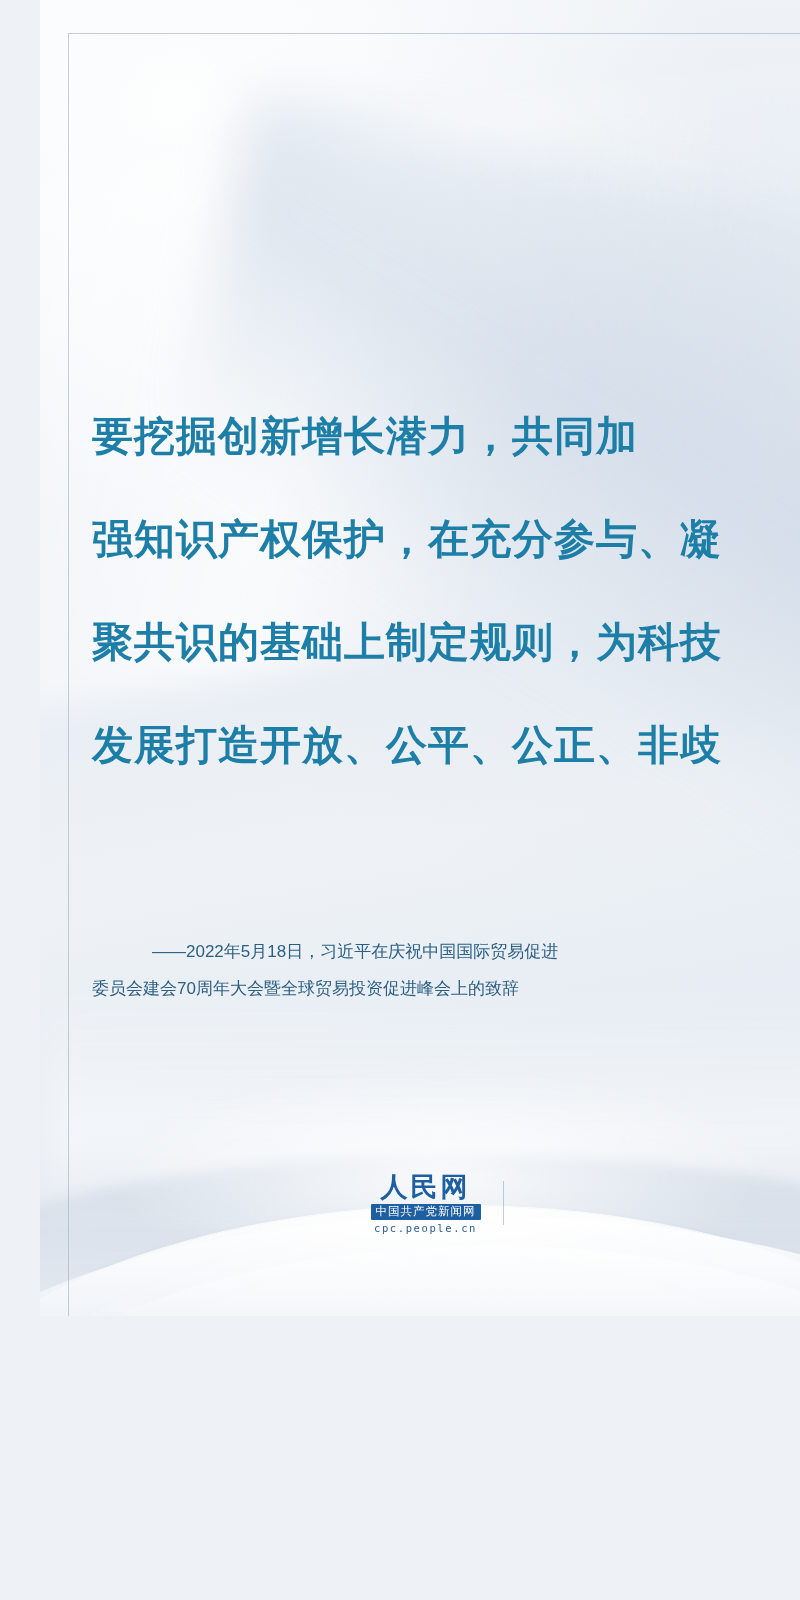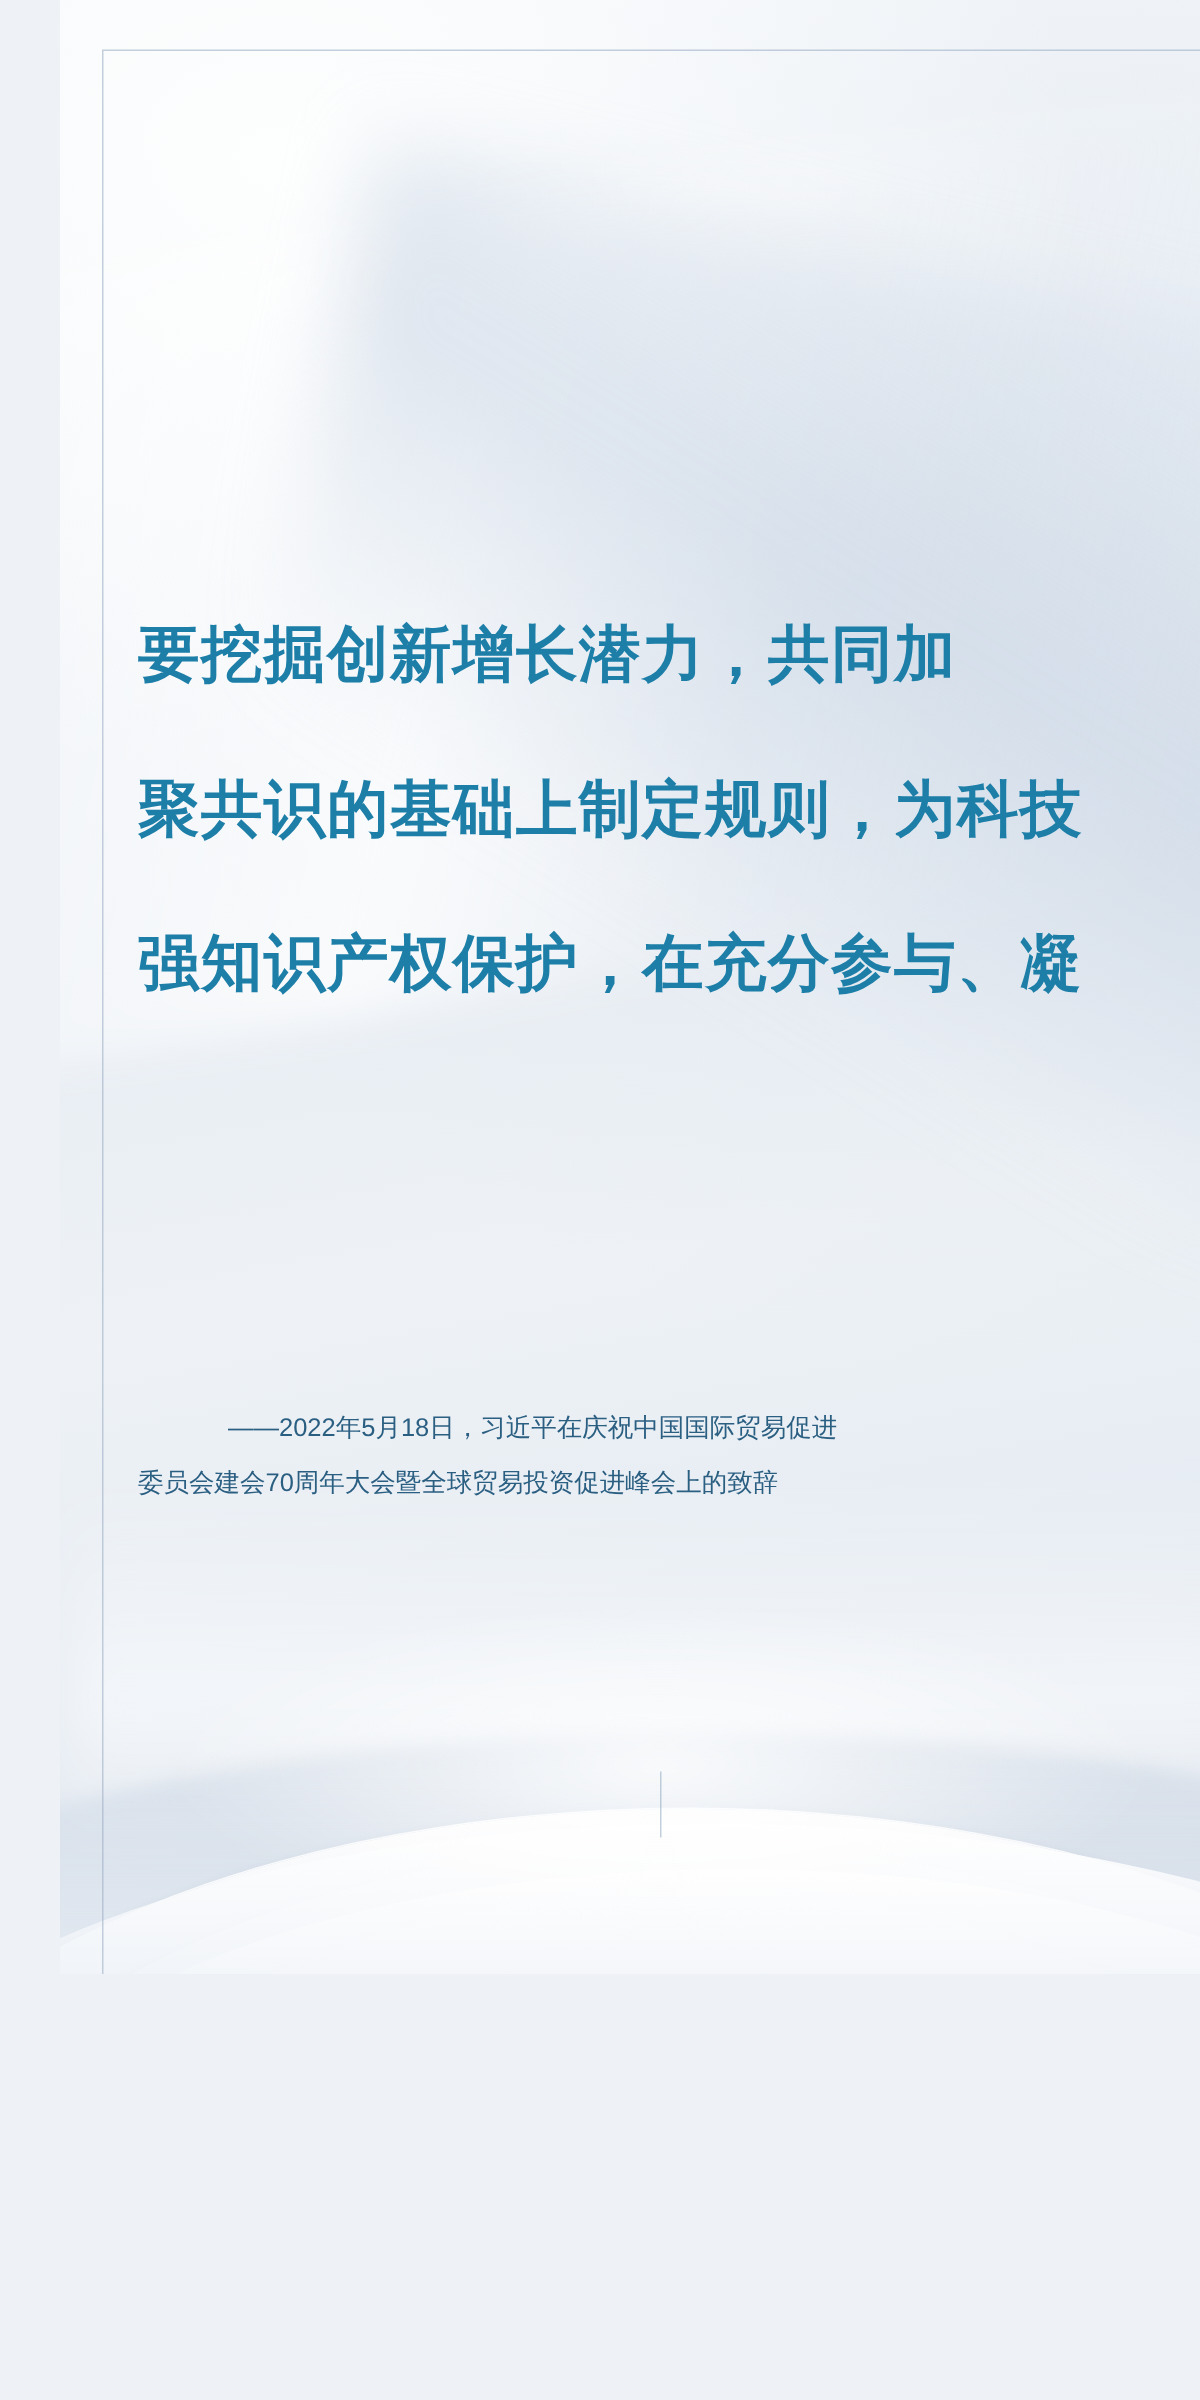--- a/index.html
+++ b/index.html
@@ -235,28 +235,34 @@
     <div class="edge" style="bottom:-120px;"></div>
     <div class="edge" style="bottom:-150px; left:-60px; width:1020px; opacity:0.8;"></div>
 
   </div>
   <div class="book-glow"></div>
 
   <div class="frame"></div>
 
   <div class="quote">
     <span class="line">要挖掘创新增长潜力，共同加</span>
+    <span class="line">强知识产权保护，在充分参与、凝</span>
     <span class="line">聚共识的基础上制定规则，为科技</span>
-    <span class="line">强知识产权保护，在充分参与、凝</span>
+    <span class="line">发展打造开放、公平、公正、非歧</span>
   </div>
 
   <div class="source">
     <span class="l1">——2022年5月18日，习近平在庆祝中国国际贸易促进</span>
     <span class="l2">委员会建会70周年大会暨全球贸易投资促进峰会上的致辞</span>
   </div>
 
   <div class="footer">
+    <div class="logo-people">
+      <span class="cn">人民网</span>
+      <span class="sub">中国共产党新闻网</span>
+      <span class="url">cpc.people.cn</span>
+    </div>
 
     <div class="divider"></div>
 
   </div>
 
 </div>
 
 </body></html>

